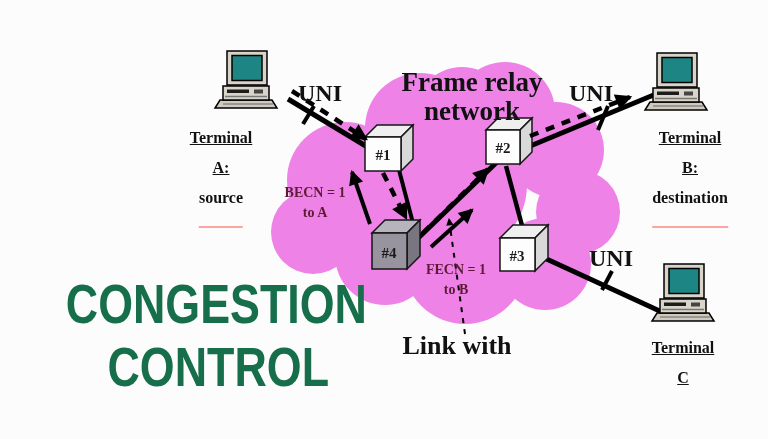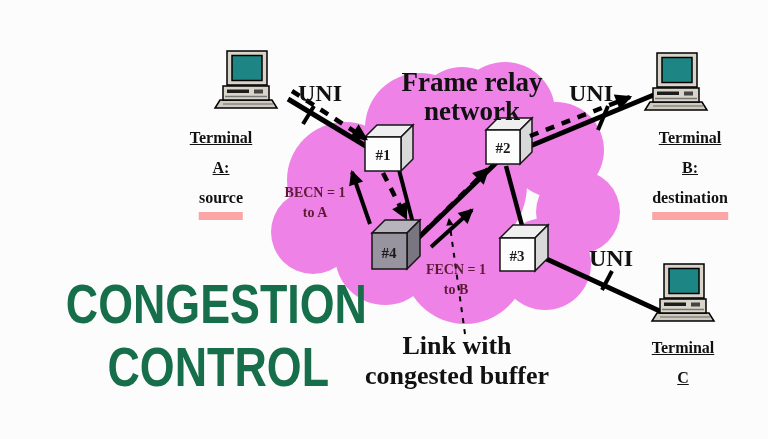--- a/index.html
+++ b/index.html
@@ -10,21 +10,21 @@
   .cloud{position:absolute;inset:0;z-index:1;}
   .blob{position:absolute;border-radius:50%;background:#ee82e6;}
   svg.net{position:absolute;left:0;top:0;z-index:2;}
   .t{position:absolute;z-index:3;font-weight:bold;color:#111;white-space:nowrap;text-align:center;}
   .ctr{transform:translateX(-50%);}
   .serif24{font-size:16px;line-height:30px;text-decoration:underline;}
   .uni{font-size:24px;line-height:26px;}
   .fr{font-size:27px;line-height:29px;}
   .small-note{font-size:14px;line-height:20px;color:#5d1b38;}
   .biglabel{font-size:26px;line-height:30px;}
-  .u{border-bottom:8px solid #fca5a5;padding-bottom:2px;display:inline-block;line-height:24px;text-align:center;}
+  .u{border-bottom:2px solid #fca5a5;padding-bottom:16px;display:inline-block;line-height:24px;text-align:center;}
   .title{
     left:0;top:272px;width:329px;text-align:right;z-index:3;position:absolute;
     font-family:"Liberation Sans",sans-serif;font-weight:bold;font-size:56px;
     line-height:63px;color:#166f4a;transform:scaleX(0.8);transform-origin:100% 0;
     letter-spacing:0px;
   }
   .case{fill:#d9d4c9;stroke:#000;stroke-width:1.5;}
   .kb{fill:#cfcabf;stroke:#000;stroke-width:1.5;}
   .cubef{fill:#fdfdfd;stroke:#161616;stroke-width:1.5;}
   .cubet{fill:#efefef;stroke:#161616;stroke-width:1.5;}
@@ -155,21 +155,20 @@
     <div>to A</div>
   </div>
 
   <div class="t ctr small-note" style="left:456px;top:260px;text-align:center;">
     <div>FECN = 1</div>
     <div>to B</div>
   </div>
 
   <div class="t ctr biglabel" style="left:457px;top:331px;">
     <div>Link with</div>
-    <div>congested buffer</div>
   </div>
 
   <div class="title">
     <div>CONGESTION</div>
     <div>CONTROL</div>
   </div>
 
 </div>
 
 </body></html>

